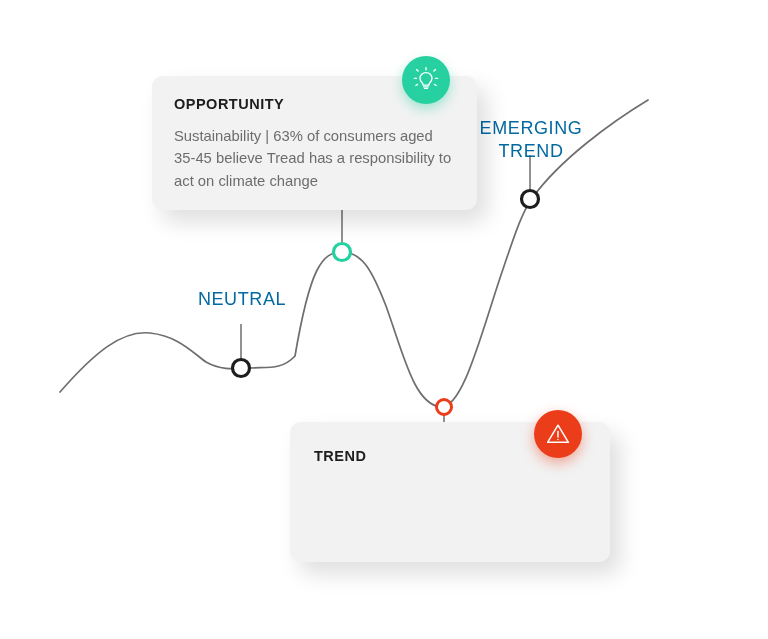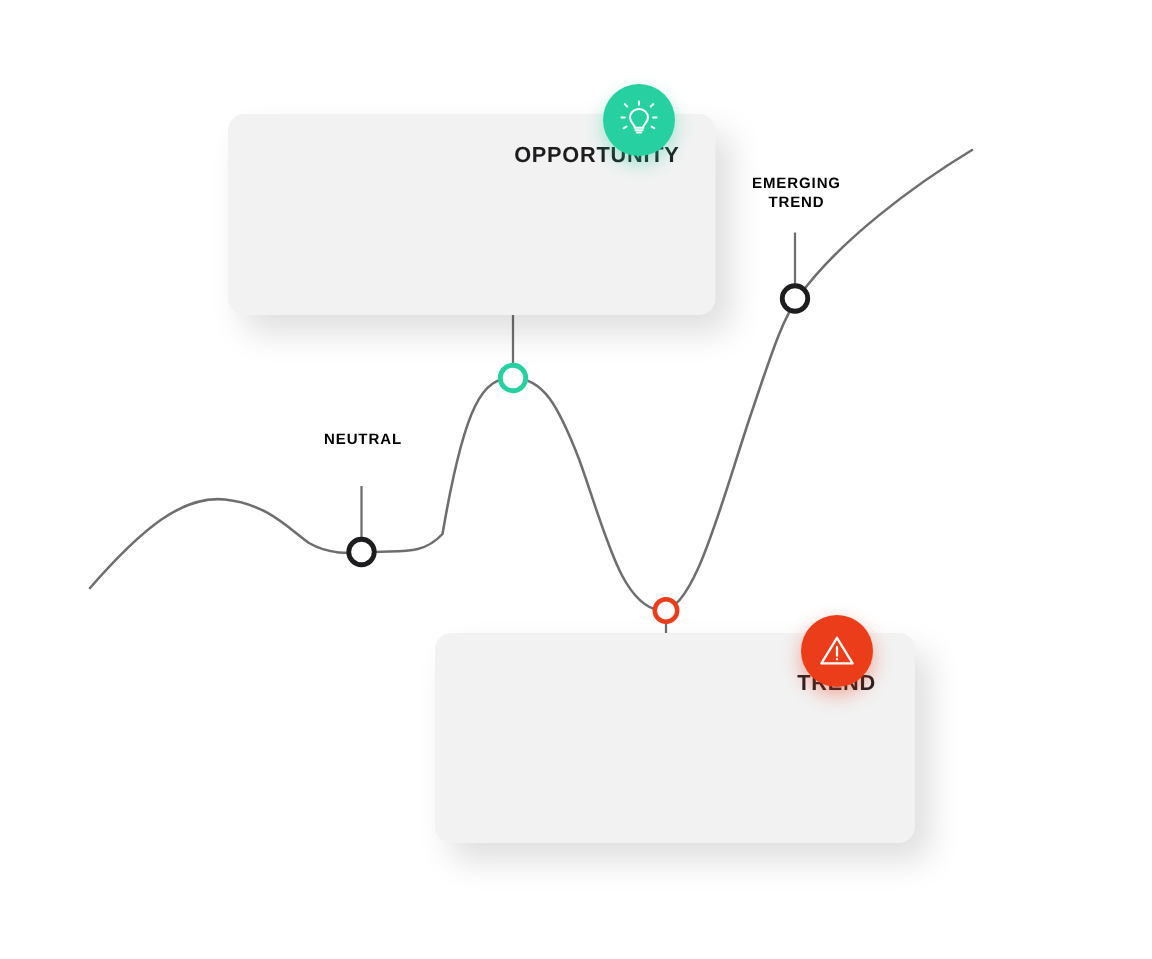--- a/index.html
+++ b/index.html
@@ -25,24 +25,24 @@
     position: absolute;
     left: 0;
     top: 0;
     width: 768px;
     height: 639px;
   }
 
   
   .point-label {
     position: absolute;
-    font-size: 10px;
-    font-weight: bold;
+    font-size: 18px;
+    font-weight: normal;
     letter-spacing: 0.6px;
-    color: #000000;
+    color: #0369a1;
     line-height: 1.28;
     white-space: pre-line;
     text-align: center;
   }
   #label-neutral {
     left: 196px;
     top: 288px;
     width: 92px;
   }
   #label-emerging {
@@ -51,21 +51,20 @@
     width: 106px;
   }
 
   
   .card {
     position: absolute;
     background: #f2f2f2;
     border-radius: 11px;
     box-shadow: 10px 12px 22px rgba(0,0,0,0.13);
     box-sizing: border-box;
-    text-align: right;
   }
   .card-title {
     font-size: 14.5px;
     font-weight: bold;
     letter-spacing: 0.5px;
     color: #1d1d1f;
     margin: 0 0 13px 0;
   }
   .card-body {
     font-size: 14.8px;
@@ -145,20 +144,21 @@
     <circle cx="530" cy="199" r="8.5" fill="#ffffff" stroke="#1d1d1f" stroke-width="3.2"></circle>
   </svg>
 
   <div class="point-label" id="label-neutral">NEUTRAL</div>
 
   <div class="point-label" id="label-emerging">EMERGING
 TREND</div>
 
   <div class="card" id="card-opportunity">
     <p class="card-title">OPPORTUNITY</p>
+    <p class="card-body">Sustainability | 63% of consumers aged 35-45 believe Tread has a responsibility to act on climate change</p>
   </div>
 
   <div class="badge" id="badge-opportunity">
     <svg width="30" height="30" viewBox="0 0 30 30" xmlns="http://www.w3.org/2000/svg">
       <g fill="none" stroke="#ffffff" stroke-width="1.35" stroke-linecap="round">
         <path d="M15 7.6 C11.6 7.6 9 10.2 9 13.3 C9 15.3 10.1 16.7 11.1 17.8
                  C11.8 18.6 12.2 19.1 12.2 20.1 L17.8 20.1 C17.8 19.1 18.2 18.6 18.9 17.8
                  C19.9 16.7 21 15.3 21 13.3 C21 10.2 18.4 7.6 15 7.6 Z"></path>
         <line x1="12.6" y1="21.8" x2="17.4" y2="21.8"></line>
         <line x1="13.5" y1="23.4" x2="16.5" y2="23.4"></line>

